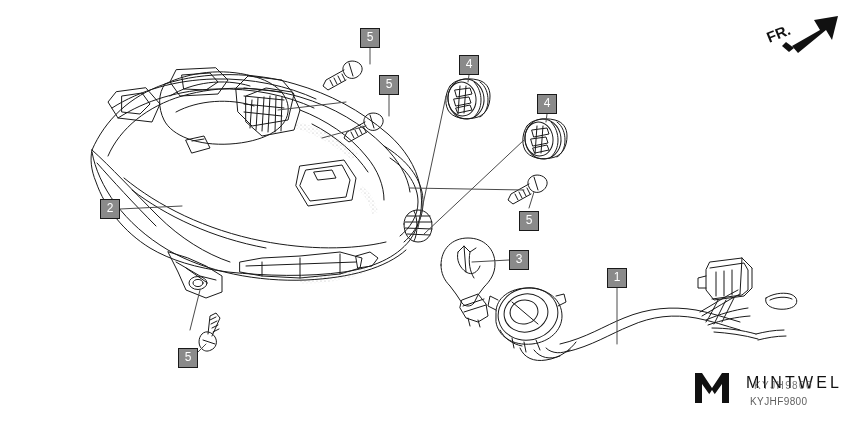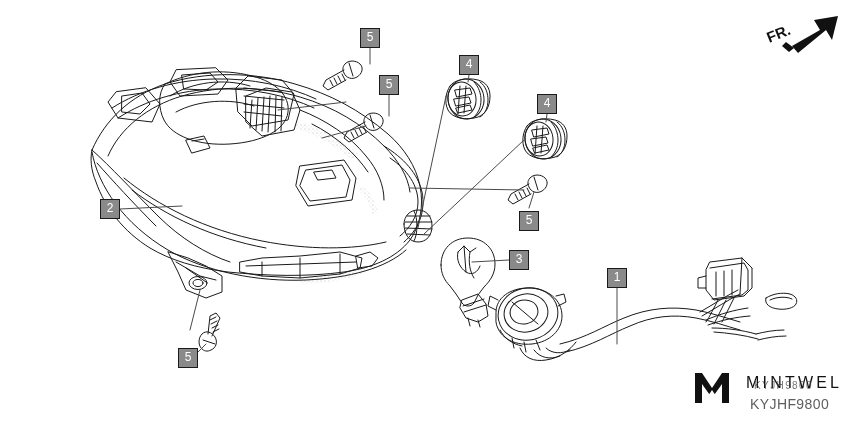--- a/index.html
+++ b/index.html
@@ -21,21 +21,21 @@
   #fr-mark .fr-text{position:absolute;left:2px;top:24px;
         font-size:15px;font-weight:bold;color:#111;
         transform:rotate(-22deg);transform-origin:left top;
         font-family:"Liberation Sans",sans-serif;}
 
   
   #watermark{position:absolute;left:692px;top:368px;width:150px;height:48px;}
   #wm-name{position:absolute;left:54px;top:6px;font-size:16px;
            letter-spacing:3.2px;color:#111;font-weight:normal;
            font-family:"Liberation Sans",sans-serif;}
-  #wm-code{position:absolute;left:58px;top:28px;font-size:14px;
+  #wm-code{position:absolute;left:58px;top:28px;font-size:10px;
            color:#3a3a3a;letter-spacing:.4px;opacity:.82;
            font-family:"Liberation Sans",sans-serif;}
   #wm-code2{position:absolute;left:62px;top:12px;font-size:10px;
            color:#3a3a3a;letter-spacing:1.4px;opacity:.7;
            font-family:Liberation Sans, sans-serif;}
 </style>
 </head>
 <body>
 
 <div id="stage">

